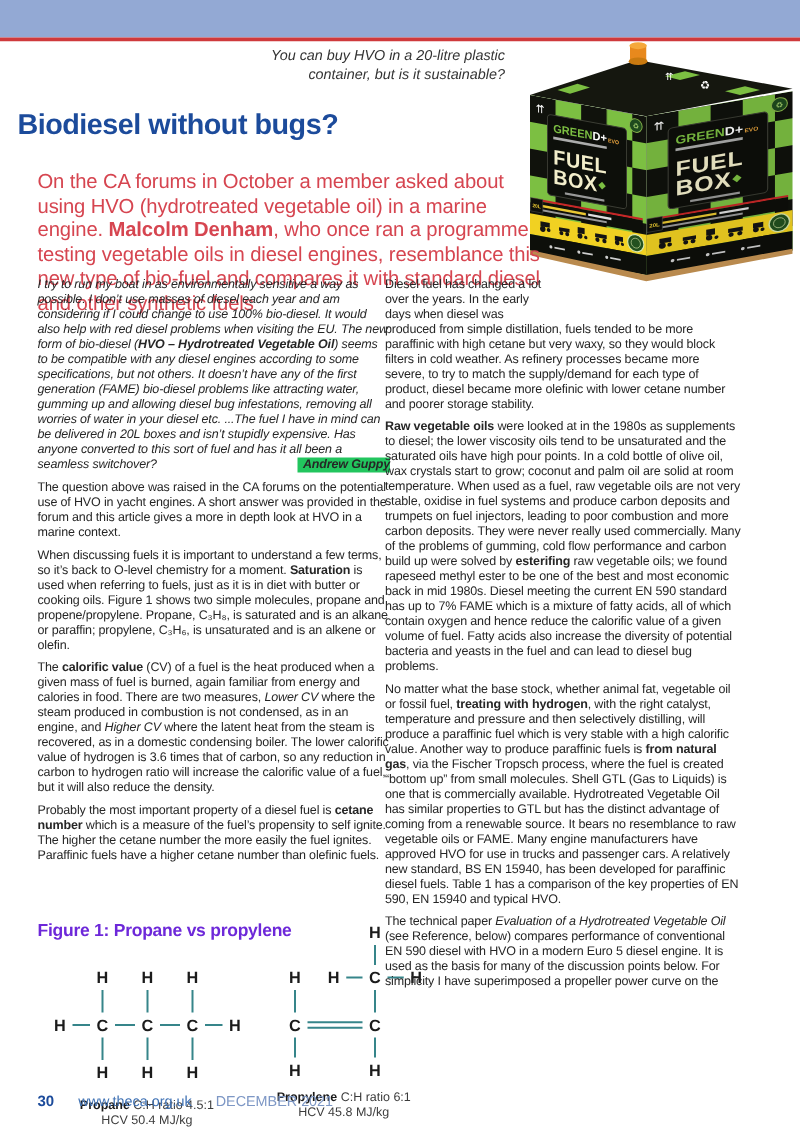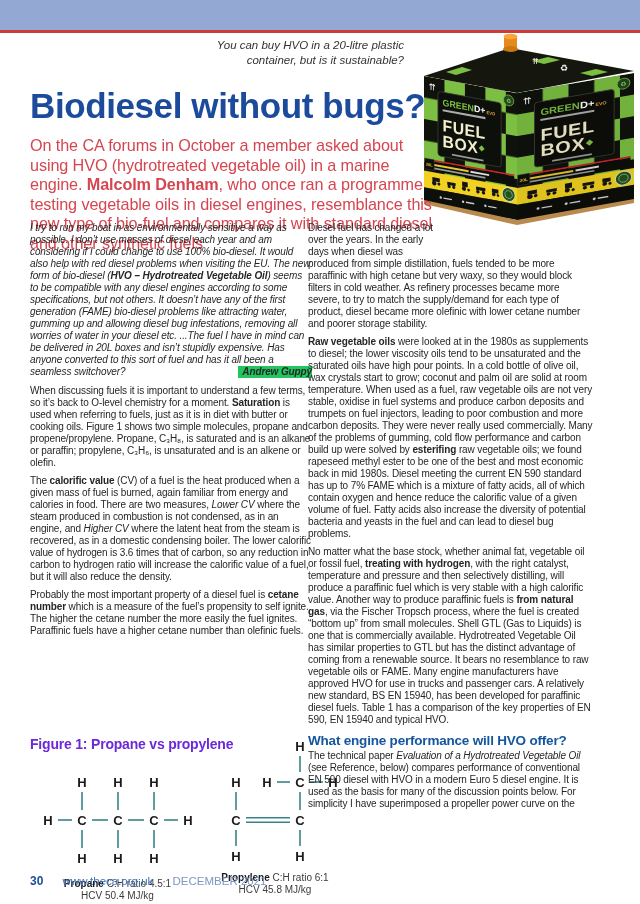--- a/index.html
+++ b/index.html
@@ -2,22 +2,22 @@
 <html><head>
 <meta charset="utf-8">
 <style>
   html,body{margin:0;padding:0;}
   body{width:640px;height:904px;background:#ffffff;position:relative;overflow:hidden;
        font-family:"Liberation Sans", sans-serif;-webkit-font-smoothing:antialiased;}
   .topbar{position:absolute;left:0;top:0;width:640px;height:30px;background:#93a9d4;}
   .redline{position:absolute;left:0;top:30px;width:640px;height:3px;background:#cf3a3c;}
   .photo-caption{position:absolute;top:38px;right:236px;width:200px;text-align:right;
        font-style:italic;font-size:11.5px;line-height:14.5px;color:#333333;}
-  .title{position:absolute;left:30px;top:86px;margin:0;width:400px;
-       font-size:35px;font-weight:700;letter-spacing:-0.4px;color:#1c4b9b;}
+  .title{position:absolute;left:14px;top:86px;margin:0;width:400px;
+       font-size:23px;font-weight:700;letter-spacing:-0.4px;color:#1c4b9b;}
   .standfirst{position:absolute;left:30px;top:136px;margin:0;width:402px;
        font-size:16.2px;line-height:19.6px;color:#d64550;letter-spacing:-0.1px;}
   .standfirst span[data-b]{font-weight:700;}
   .col{position:absolute;top:222px;font-size:10px;line-height:12px;color:#262626;letter-spacing:-0.12px;}
   .col-left{left:30px;width:282px;}
   .col-right{left:308px;width:286px;}
   .col p{margin:0 0 6px 0;}
   .quote{position:relative;font-style:italic;margin-bottom:7px;}
   .quote p{margin:0;}
   .attr{position:absolute;right:0;bottom:0;font-weight:700;font-style:italic;background:#22c55e;padding-left:4px;}
@@ -130,20 +130,21 @@
 
 <h1 class="title">Biodiesel without bugs?</h1>
 
 <p class="standfirst"><span>On the CA forums in October a member asked about using HVO (hydrotreated vegetable oil) in a marine engine. </span><span data-b="">Malcolm Denham</span><span>, who once ran a programme testing vegetable oils in diesel engines, resemblance this new type of bio-fuel and compares it with standard diesel and other synthetic fuels</span></p>
 
 <div class="col col-left">
   <div class="quote">
     <p><span>I try to run my boat in as environmentally sensitive a way as possible. I don’t use masses of diesel each year and am considering if I could change to use 100% bio-diesel. It would also help with red diesel problems when visiting the EU. The new form of bio-diesel (</span><span data-b="">HVO – Hydrotreated Vegetable Oil</span><span>) seems to be compatible with any diesel engines according to some specifications, but not others. It doesn’t have any of the first generation (FAME) bio-diesel problems like attracting water, gumming up and allowing diesel bug infestations, removing all worries of water in your diesel etc. ...The fuel I have in mind can be delivered in 20L boxes and isn’t stupidly expensive. Has anyone converted to this sort of fuel and has it all been a seamless switchover?</span></p>
     <span class="attr">Andrew Guppy</span>
   </div>
+  <p><span>The question above was raised in the CA forums on the potential use of HVO in yacht engines. A short answer was provided in the forum and this article gives a more in depth look at HVO in a marine context.</span></p>
   <p><span>When discussing fuels it is important to understand a few terms, so it’s back to O-level chemistry for a moment. </span><span data-b="">Saturation</span><span> is used when referring to fuels, just as it is in diet with butter or cooking oils. Figure 1 shows two simple molecules, propane and propene/propylene. Propane, C₃H₈, is saturated and is an alkane or paraffin; propylene, C₃H₆, is unsaturated and is an alkene or olefin.</span></p>
   <p><span>The </span><span data-b="">calorific value</span><span> (CV) of a fuel is the heat produced when a given mass of fuel is burned, again familiar from energy and calories in food. There are two measures, </span><span data-i="">Lower CV</span><span> where the steam produced in combustion is not condensed, as in an engine, and </span><span data-i="">Higher CV</span><span> where the latent heat from the steam is recovered, as in a domestic condensing boiler. The lower calorific value of hydrogen is 3.6 times that of carbon, so any reduction in carbon to hydrogen ratio will increase the calorific value of a fuel, but it will also reduce the density.</span></p>
   <p><span>Probably the most important property of a diesel fuel is </span><span data-b="">cetane number</span><span> which is a measure of the fuel’s propensity to self ignite. The higher the cetane number the more easily the fuel ignites. Paraffinic fuels have a higher cetane number than olefinic fuels.</span></p>
 </div>
 
 <div class="figure">
   <h2>Figure 1: Propane vs propylene</h2>
   <div class="mols">
     <div class="mol mol-propane">
       <div><svg viewBox="0 0 175 106" width="175" height="106">
@@ -200,21 +201,20 @@
         <div>HCV 45.8 MJ/kg</div>
       </div>
     </div>
   </div>
 </div>
 
 <div class="col col-right">
   <p><span class="ph-spacer"></span><span>Diesel fuel has changed a lot over the years. In the early days when diesel was produced from simple distillation, fuels tended to be more paraffinic with high cetane but very waxy, so they would block filters in cold weather. As refinery processes became more severe, to try to match the supply/demand for each type of product, diesel became more olefinic with lower cetane number and poorer storage stability.</span></p>
   <p><span data-b="">Raw vegetable oils</span><span> were looked at in the 1980s as supplements to diesel; the lower viscosity oils tend to be unsaturated and the saturated oils have high pour points. In a cold bottle of olive oil, wax crystals start to grow; coconut and palm oil are solid at room temperature. When used as a fuel, raw vegetable oils are not very stable, oxidise in fuel systems and produce carbon deposits and trumpets on fuel injectors, leading to poor combustion and more carbon deposits. They were never really used commercially. Many of the problems of gumming, cold flow performance and carbon build up were solved by </span><span data-b="">esterifing</span><span> raw vegetable oils; we found rapeseed methyl ester to be one of the best and most economic back in mid 1980s. Diesel meeting the current EN 590 standard has up to 7% FAME which is a mixture of fatty acids, all of which contain oxygen and hence reduce the calorific value of a given volume of fuel. Fatty acids also increase the diversity of potential bacteria and yeasts in the fuel and can lead to diesel bug problems.</span></p>
   <p><span>No matter what the base stock, whether animal fat, vegetable oil or fossil fuel, </span><span data-b="">treating with hydrogen</span><span>, with the right catalyst, temperature and pressure and then selectively distilling, will produce a paraffinic fuel which is very stable with a high calorific value. Another way to produce paraffinic fuels is </span><span data-b="">from natural gas</span><span>, via the Fischer Tropsch process, where the fuel is created “bottom up” from small molecules. Shell GTL (Gas to Liquids) is one that is commercially available. Hydrotreated Vegetable Oil has similar properties to GTL but has the distinct advantage of coming from a renewable source. It bears no resemblance to raw vegetable oils or FAME. Many engine manufacturers have approved HVO for use in trucks and passenger cars. A relatively new standard, BS EN 15940, has been developed for paraffinic diesel fuels. Table 1 has a comparison of the key properties of EN 590, EN 15940 and typical HVO.</span></p>
-  <h3 class="subhead">What engine performance will HVO offer?</h3>
   <p><span>The technical paper </span><span data-i="">Evaluation of a Hydrotreated Vegetable Oil</span><span> (see Reference, below) compares performance of conventional EN 590 diesel with HVO in a modern Euro 5 diesel engine. It is used as the basis for many of the discussion points below. For simplicity I have superimposed a propeller power curve on the</span></p>
 </div>
 
 <div class="footer">
   <span class="pnum">30</span>
   <span class="site">www.theca.org.uk</span>
   <span class="issue">DECEMBER 2021</span>
 </div>
 
 </body></html>

